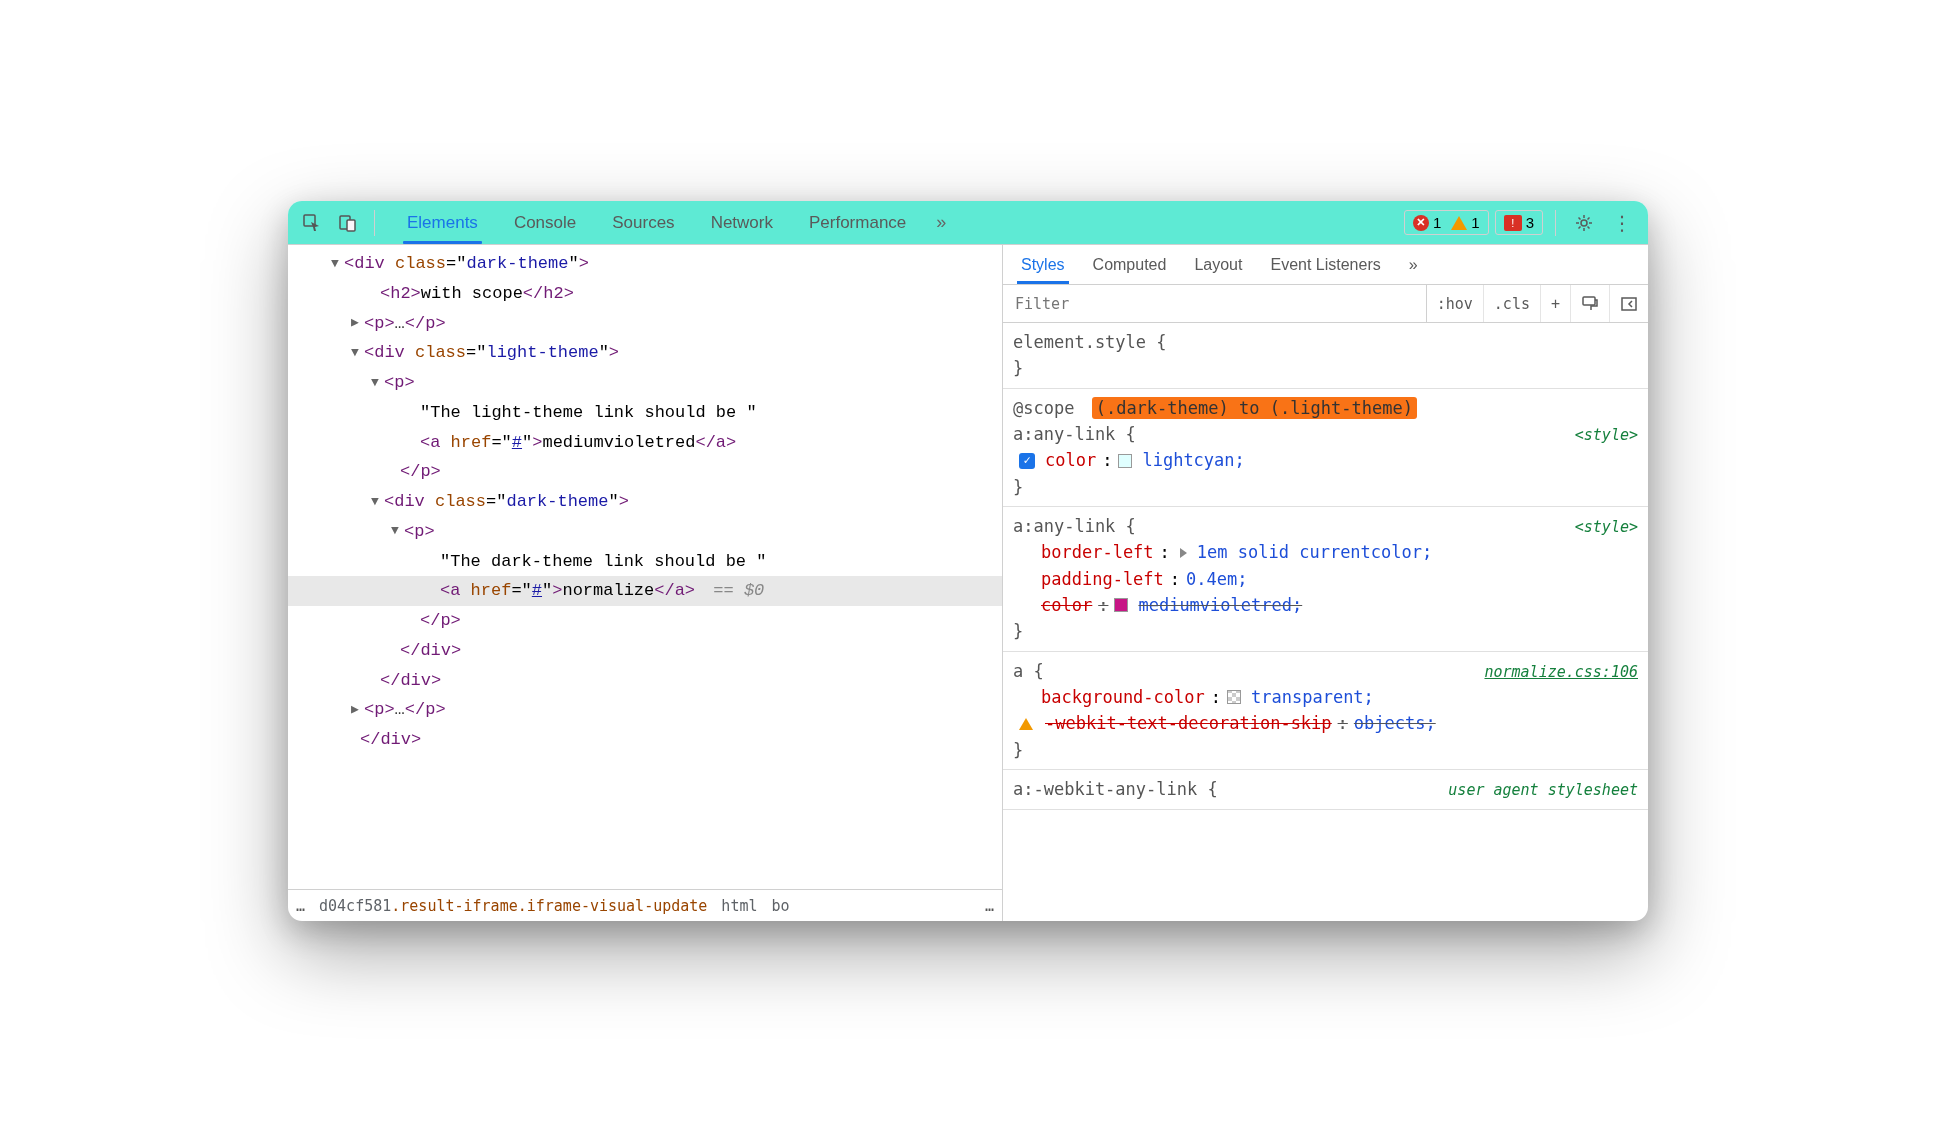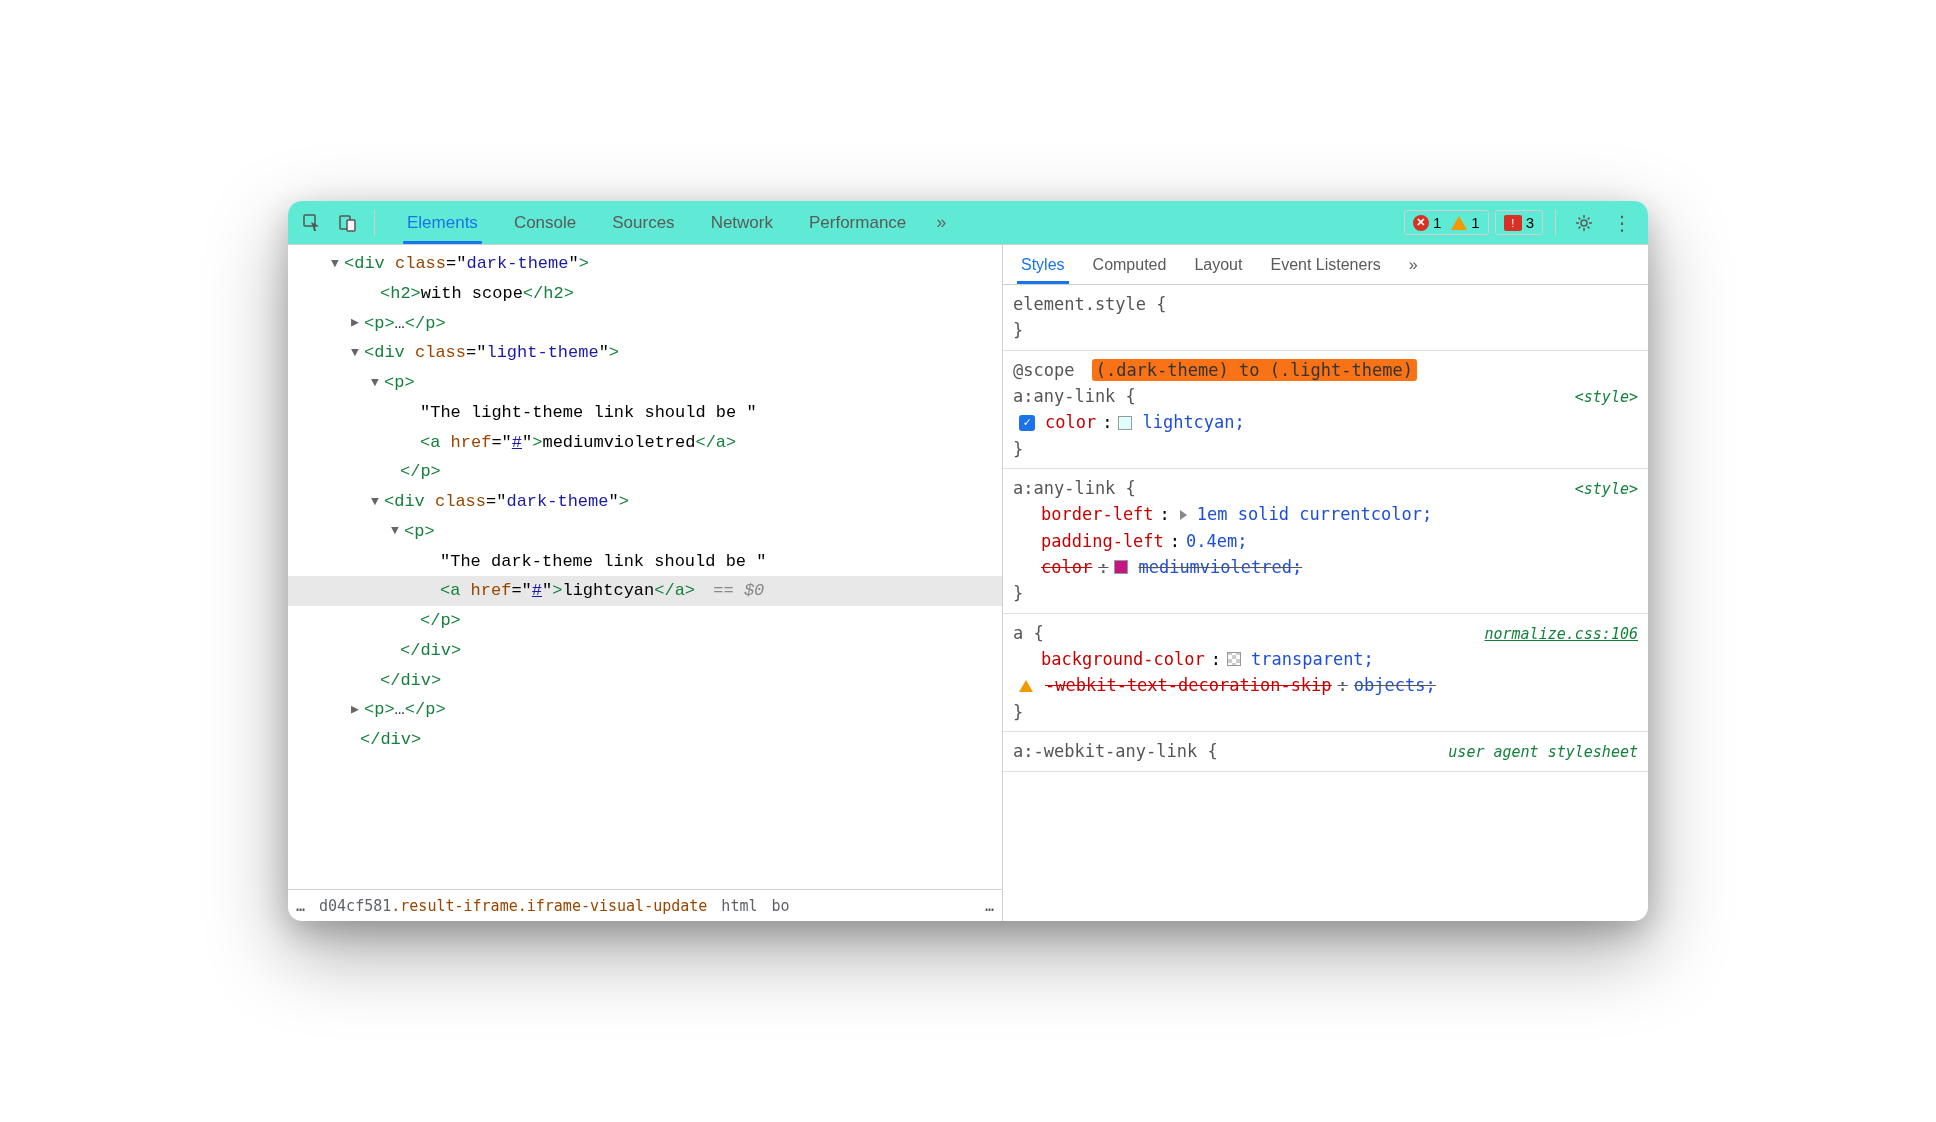--- a/index.html
+++ b/index.html
@@ -178,21 +178,21 @@
 .dom-line.selected { background: #e8e8e8; }
 .indent { display: inline-block; }
 .arrow {
   display: inline-block;
   width: 14px;
   text-align: center;
   color: #666;
   font-size: 13px;
   margin-right: 2px;
 }
-.tag { color: #15803d; }
+.tag { color: #701a75; }
 .attr-name { color: #994500; }
 .attr-value { color: #1a1aa6; text-align: right; }
 .text-content { color: #000; }
 .href-link { color: #1a1aa6; text-decoration: underline; }
 .ellipsis { color: #333; }
 .selector-dollar { color: #888; font-style: italic; margin-left: 8px; }
 .breadcrumb-bar {
   height: 32px;
   border-top: 1px solid #d0d0d0;
   display: flex;
@@ -446,21 +446,21 @@
             <span><span class="tag">&lt;p&gt;</span></span>
           </div>
           <div class="dom-line">
             <span class="indent" style="width: 136px;"></span>
             <span class="arrow"></span>
             <span><span class="text-content">"The dark-theme link should be "</span></span>
           </div>
           <div class="dom-line selected">
             <span class="indent" style="width: 136px;"></span>
             <span class="arrow"></span>
-            <span><span class="tag">&lt;a</span> <span class="attr-name">href</span>="<span class="href-link">#</span>"<span class="tag">&gt;</span><span class="text-content">lightcyan</span><span class="tag">&lt;/a&gt;</span><span class="selector-dollar"> == $0</span></span>
+            <span><span class="tag">&lt;a</span> <span class="attr-name">href</span>="<span class="href-link">#</span>"<span class="tag">&gt;</span><span class="text-content">normalize</span><span class="tag">&lt;/a&gt;</span><span class="selector-dollar"> == $0</span></span>
           </div>
           <div class="dom-line">
             <span class="indent" style="width: 116px;"></span>
             <span class="arrow"></span>
             <span><span class="tag">&lt;/p&gt;</span></span>
           </div>
           <div class="dom-line">
             <span class="indent" style="width: 96px;"></span>
             <span class="arrow"></span>
             <span><span class="tag">&lt;/div&gt;</span></span>
@@ -491,20 +491,38 @@
     </div>
 
     <div class="styles-panel">
       <div class="styles-tabs" id="styles-tabs">
       <div class="styles-tab active">Styles</div>
           <div class="styles-tab">Computed</div>
           <div class="styles-tab">Layout</div>
           <div class="styles-tab">Event Listeners</div>
           <div class="styles-tab">»</div>
         </div>
+      <div class="styles-toolbar">
+        <input class="filter-input" placeholder="Filter" style="">
+        <div class="styles-tool">:hov</div>
+        <div class="styles-tool">.cls</div>
+        <div class="styles-tool">+</div>
+        <div class="styles-tool">
+          <svg width="18" height="18" viewBox="0 0 18 18">
+              <rect x="2" y="2" width="12" height="8" fill="none" stroke="#5a5a5a" stroke-width="1.5" rx="1"></rect>
+              <path d="M14 5h2v6h-6v4" fill="none" stroke="#5a5a5a" stroke-width="1.5"></path>
+            </svg>
+        </div>
+        <div class="styles-tool" style="border-right:none">
+          <svg width="18" height="18" viewBox="0 0 18 18">
+              <rect x="2" y="3" width="14" height="12" fill="none" stroke="#5a5a5a" stroke-width="1.5"></rect>
+              <path d="M12 6l-3 3 3 3" fill="none" stroke="#5a5a5a" stroke-width="1.5"></path>
+            </svg>
+        </div>
+      </div>
       <div class="styles-rules" id="styles-rules">
           <div class="rule-block">
             <div class="rule-header">
               <span class="rule-selector">element.style {</span>
             </div>
             <div style="color: rgb(85, 85, 85);">}</div>
           </div>
           <div class="rule-block">
             <div><span class="rule-selector">@scope</span> <span class="scope-highlight">(.dark-theme) to (.light-theme)</span></div>
             <div class="rule-header">

